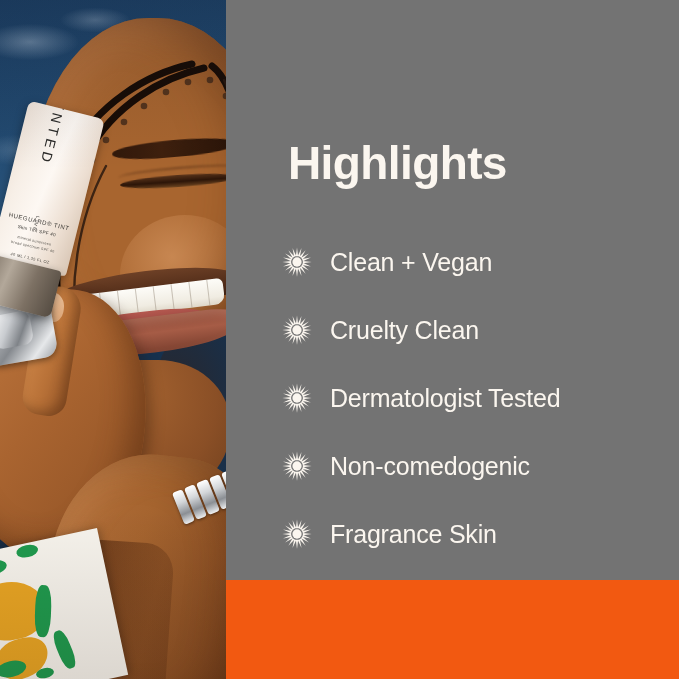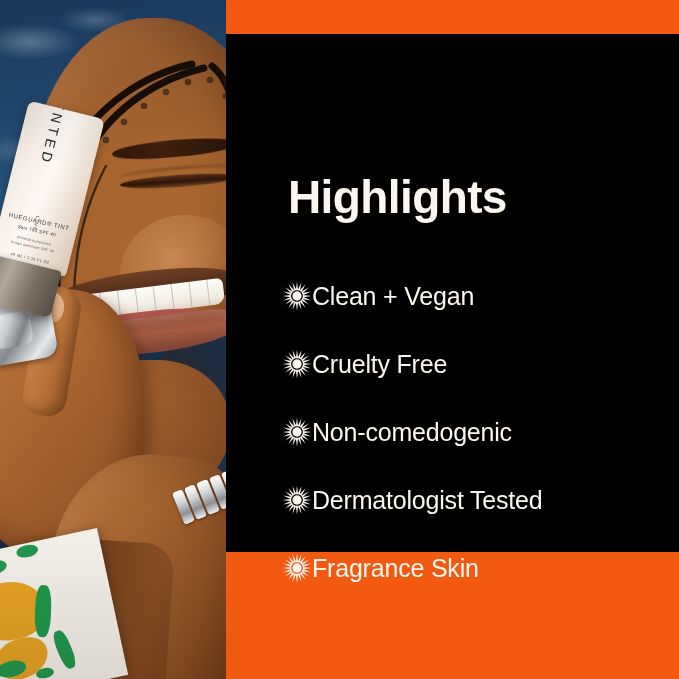--- a/index.html
+++ b/index.html
@@ -340,23 +340,22 @@
     position: absolute;
     inset: 0;
     background: linear-gradient(180deg, rgba(10,20,40,0.14) 0%, rgba(0,0,0,0) 25%, rgba(0,0,0,0) 75%, rgba(30,10,0,0.12) 100%);
     pointer-events: none;
   }
 
   
   .content-panel {
     position: relative;
     flex: 1 1 auto;
-    height: 518px;
-    background: #000000;
-    margin-top: 34px;
+    height: 580px;
+    background: #737373;
   }
 
   .page-title {
     position: absolute;
     left: 62px;
     top: 140px;
     font-size: 46px;
     font-weight: 700;
     letter-spacing: -0.6px;
     color: #FBF6EF;
@@ -369,20 +368,21 @@
     top: 228px;
     width: 380px;
     list-style: none;
     margin: 0;
     padding: 0;
   }
   .highlight-item {
     display: flex;
     align-items: center;
     height: 68px;
+    gap: 18px;
   }
   .sunburst {
     flex: 0 0 30px;
     width: 30px;
     height: 30px;
     display: block;
   }
   .item-label {
     font-size: 25px;
     font-weight: 400;
@@ -560,21 +560,52 @@
             <use href="#rays1" transform="rotate(234 20 20)"></use>
             <use href="#rays1" transform="rotate(252 20 20)"></use>
             <use href="#rays1" transform="rotate(270 20 20)"></use>
             <use href="#rays1" transform="rotate(288 20 20)"></use>
             <use href="#rays1" transform="rotate(306 20 20)"></use>
             <use href="#rays1" transform="rotate(324 20 20)"></use>
             <use href="#rays1" transform="rotate(342 20 20)"></use>
             <circle cx="20" cy="20" r="6.2"></circle>
           </g>
         </svg>
-        <span class="item-label">Cruelty Free</span>
+        <span class="item-label">Cruelty Clean</span>
+      </li>
+
+      <li class="highlight-item">
+        <svg class="sunburst" viewBox="0 0 40 40" xmlns="http://www.w3.org/2000/svg">
+          <g fill="#FBF6EF">
+            <g id="rays3">
+                <polygon points="20,0.5 21.5,12.2 18.5,12.2"></polygon>
+              </g>
+            <use href="#rays3" transform="rotate(18 20 20)"></use>
+            <use href="#rays3" transform="rotate(36 20 20)"></use>
+            <use href="#rays3" transform="rotate(54 20 20)"></use>
+            <use href="#rays3" transform="rotate(72 20 20)"></use>
+            <use href="#rays3" transform="rotate(90 20 20)"></use>
+            <use href="#rays3" transform="rotate(108 20 20)"></use>
+            <use href="#rays3" transform="rotate(126 20 20)"></use>
+            <use href="#rays3" transform="rotate(144 20 20)"></use>
+            <use href="#rays3" transform="rotate(162 20 20)"></use>
+            <use href="#rays3" transform="rotate(180 20 20)"></use>
+            <use href="#rays3" transform="rotate(198 20 20)"></use>
+            <use href="#rays3" transform="rotate(216 20 20)"></use>
+            <use href="#rays3" transform="rotate(234 20 20)"></use>
+            <use href="#rays3" transform="rotate(252 20 20)"></use>
+            <use href="#rays3" transform="rotate(270 20 20)"></use>
+            <use href="#rays3" transform="rotate(288 20 20)"></use>
+            <use href="#rays3" transform="rotate(306 20 20)"></use>
+            <use href="#rays3" transform="rotate(324 20 20)"></use>
+            <use href="#rays3" transform="rotate(342 20 20)"></use>
+            <circle cx="20" cy="20" r="6.2"></circle>
+          </g>
+        </svg>
+        <span class="item-label">Dermatologist Tested</span>
       </li>
 
       <li class="highlight-item">
         <svg class="sunburst" viewBox="0 0 40 40" xmlns="http://www.w3.org/2000/svg">
           <g fill="#FBF6EF">
             <g id="rays2">
                 <polygon points="20,0.5 21.5,12.2 18.5,12.2"></polygon>
               </g>
             <use href="#rays2" transform="rotate(18 20 20)"></use>
             <use href="#rays2" transform="rotate(36 20 20)"></use>
@@ -597,51 +628,20 @@
             <use href="#rays2" transform="rotate(342 20 20)"></use>
             <circle cx="20" cy="20" r="6.2"></circle>
           </g>
         </svg>
         <span class="item-label">Non-comedogenic</span>
       </li>
 
       <li class="highlight-item">
         <svg class="sunburst" viewBox="0 0 40 40" xmlns="http://www.w3.org/2000/svg">
           <g fill="#FBF6EF">
-            <g id="rays3">
-                <polygon points="20,0.5 21.5,12.2 18.5,12.2"></polygon>
-              </g>
-            <use href="#rays3" transform="rotate(18 20 20)"></use>
-            <use href="#rays3" transform="rotate(36 20 20)"></use>
-            <use href="#rays3" transform="rotate(54 20 20)"></use>
-            <use href="#rays3" transform="rotate(72 20 20)"></use>
-            <use href="#rays3" transform="rotate(90 20 20)"></use>
-            <use href="#rays3" transform="rotate(108 20 20)"></use>
-            <use href="#rays3" transform="rotate(126 20 20)"></use>
-            <use href="#rays3" transform="rotate(144 20 20)"></use>
-            <use href="#rays3" transform="rotate(162 20 20)"></use>
-            <use href="#rays3" transform="rotate(180 20 20)"></use>
-            <use href="#rays3" transform="rotate(198 20 20)"></use>
-            <use href="#rays3" transform="rotate(216 20 20)"></use>
-            <use href="#rays3" transform="rotate(234 20 20)"></use>
-            <use href="#rays3" transform="rotate(252 20 20)"></use>
-            <use href="#rays3" transform="rotate(270 20 20)"></use>
-            <use href="#rays3" transform="rotate(288 20 20)"></use>
-            <use href="#rays3" transform="rotate(306 20 20)"></use>
-            <use href="#rays3" transform="rotate(324 20 20)"></use>
-            <use href="#rays3" transform="rotate(342 20 20)"></use>
-            <circle cx="20" cy="20" r="6.2"></circle>
-          </g>
-        </svg>
-        <span class="item-label">Dermatologist Tested</span>
-      </li>
-
-      <li class="highlight-item">
-        <svg class="sunburst" viewBox="0 0 40 40" xmlns="http://www.w3.org/2000/svg">
-          <g fill="#FBF6EF">
             <g id="rays4">
                 <polygon points="20,0.5 21.5,12.2 18.5,12.2"></polygon>
               </g>
             <use href="#rays4" transform="rotate(18 20 20)"></use>
             <use href="#rays4" transform="rotate(36 20 20)"></use>
             <use href="#rays4" transform="rotate(54 20 20)"></use>
             <use href="#rays4" transform="rotate(72 20 20)"></use>
             <use href="#rays4" transform="rotate(90 20 20)"></use>
             <use href="#rays4" transform="rotate(108 20 20)"></use>
             <use href="#rays4" transform="rotate(126 20 20)"></use>

